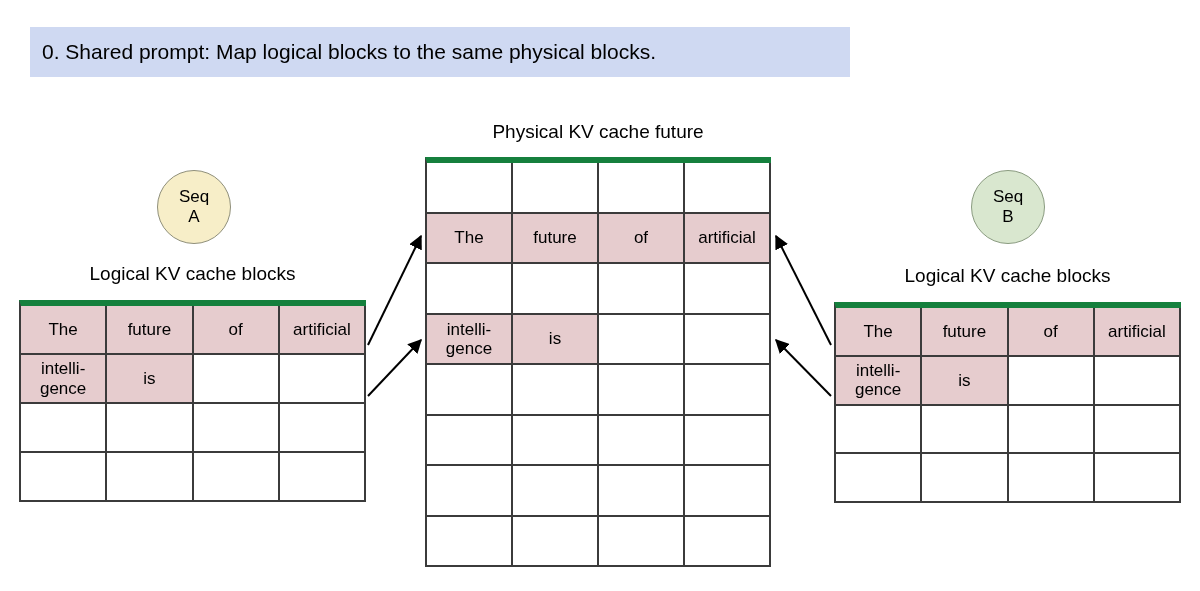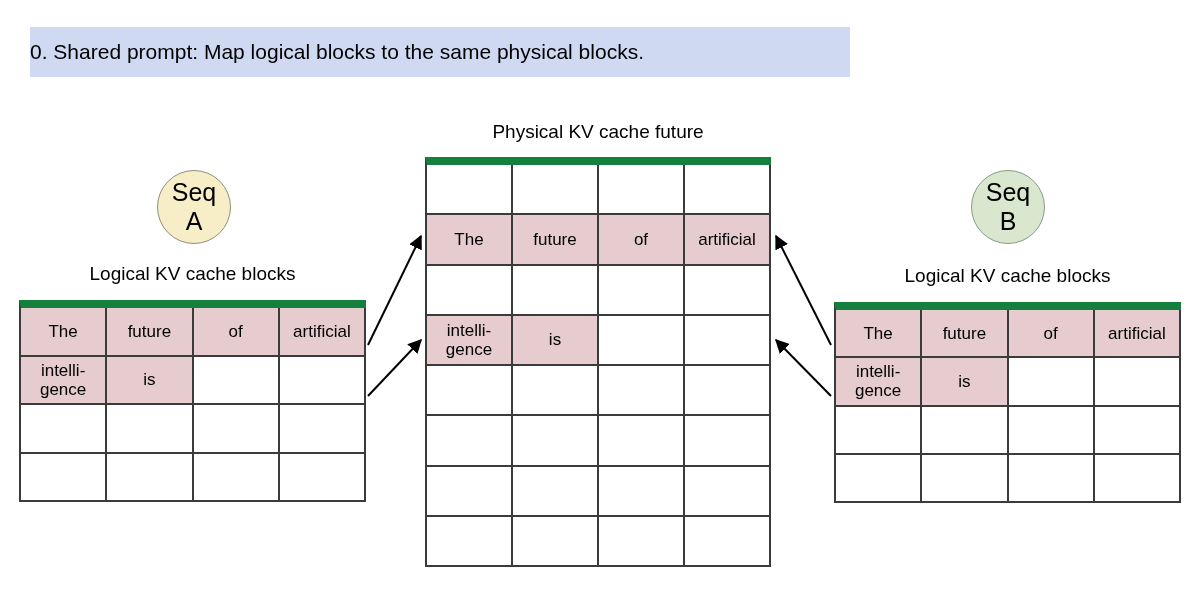--- a/index.html
+++ b/index.html
@@ -20,34 +20,35 @@
   
   #banner {
     position: absolute;
     left: 30px;
     top: 27px;
     width: 820px;
     height: 50px;
     background: #cfd9f2;
     display: flex;
     align-items: center;
+    padding-left: 12px;
     box-sizing: border-box;
   }
   #banner-text {
     font-size: 21px;
     line-height: 1.1;
     white-space: nowrap;
   }
 
   
   .grid {
     position: absolute;
     display: grid;
     box-sizing: border-box;
-    border-top: 8px solid #15803d;
+    border-top: 6px solid #15803d;
     border-left: 2px solid #3b3b3b;
   }
   .cell {
     box-sizing: border-box;
     border-right: 2px solid #3b3b3b;
     border-bottom: 2px solid #3b3b3b;
     background: #ffffff;
     display: flex;
     align-items: center;
     justify-content: center;
@@ -108,21 +109,21 @@
   .seq-circle {
     position: absolute;
     width: 72px;
     height: 72px;
     border-radius: 50%;
     border: 1.5px solid #8f8f7a;
     display: flex;
     flex-direction: column;
     align-items: center;
     justify-content: center;
-    font-size: 25px;
+    font-size: 17px;
     line-height: 1.15;
   }
   #seq-a { left: 157px; top: 170px; background: #f7eec8; }
   #seq-b { left: 971px; top: 170px; background: #d9e7cf; border-color: #8a9b80; }
 
   
   #arrows {
     position: absolute;
     left: 0; top: 0;
     width: 1200px;

